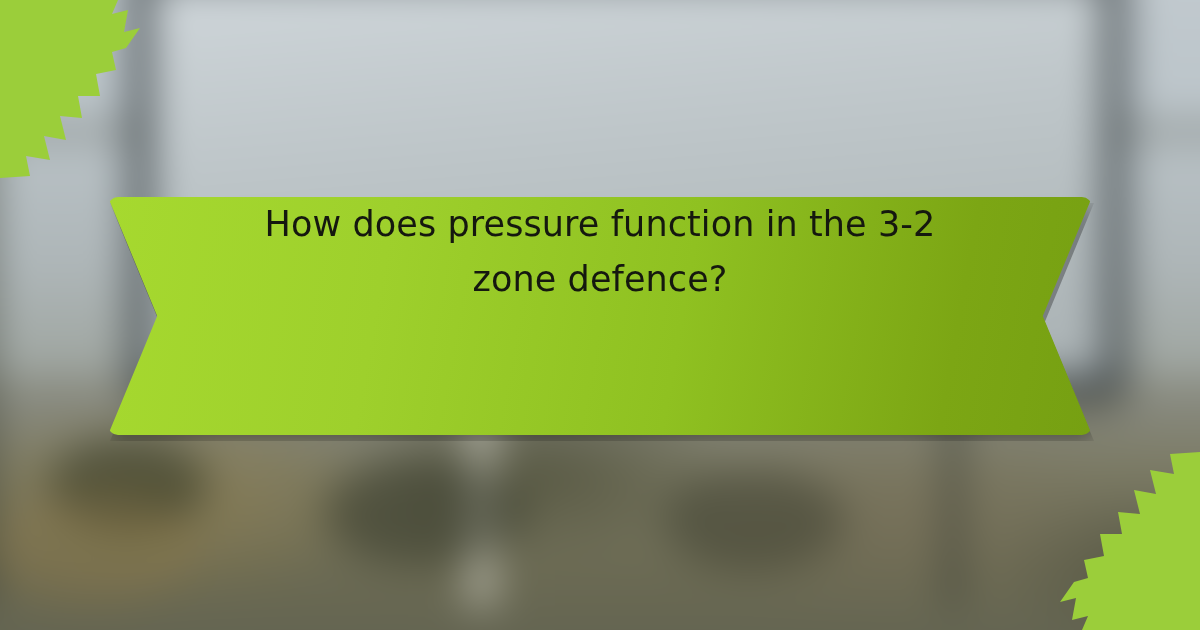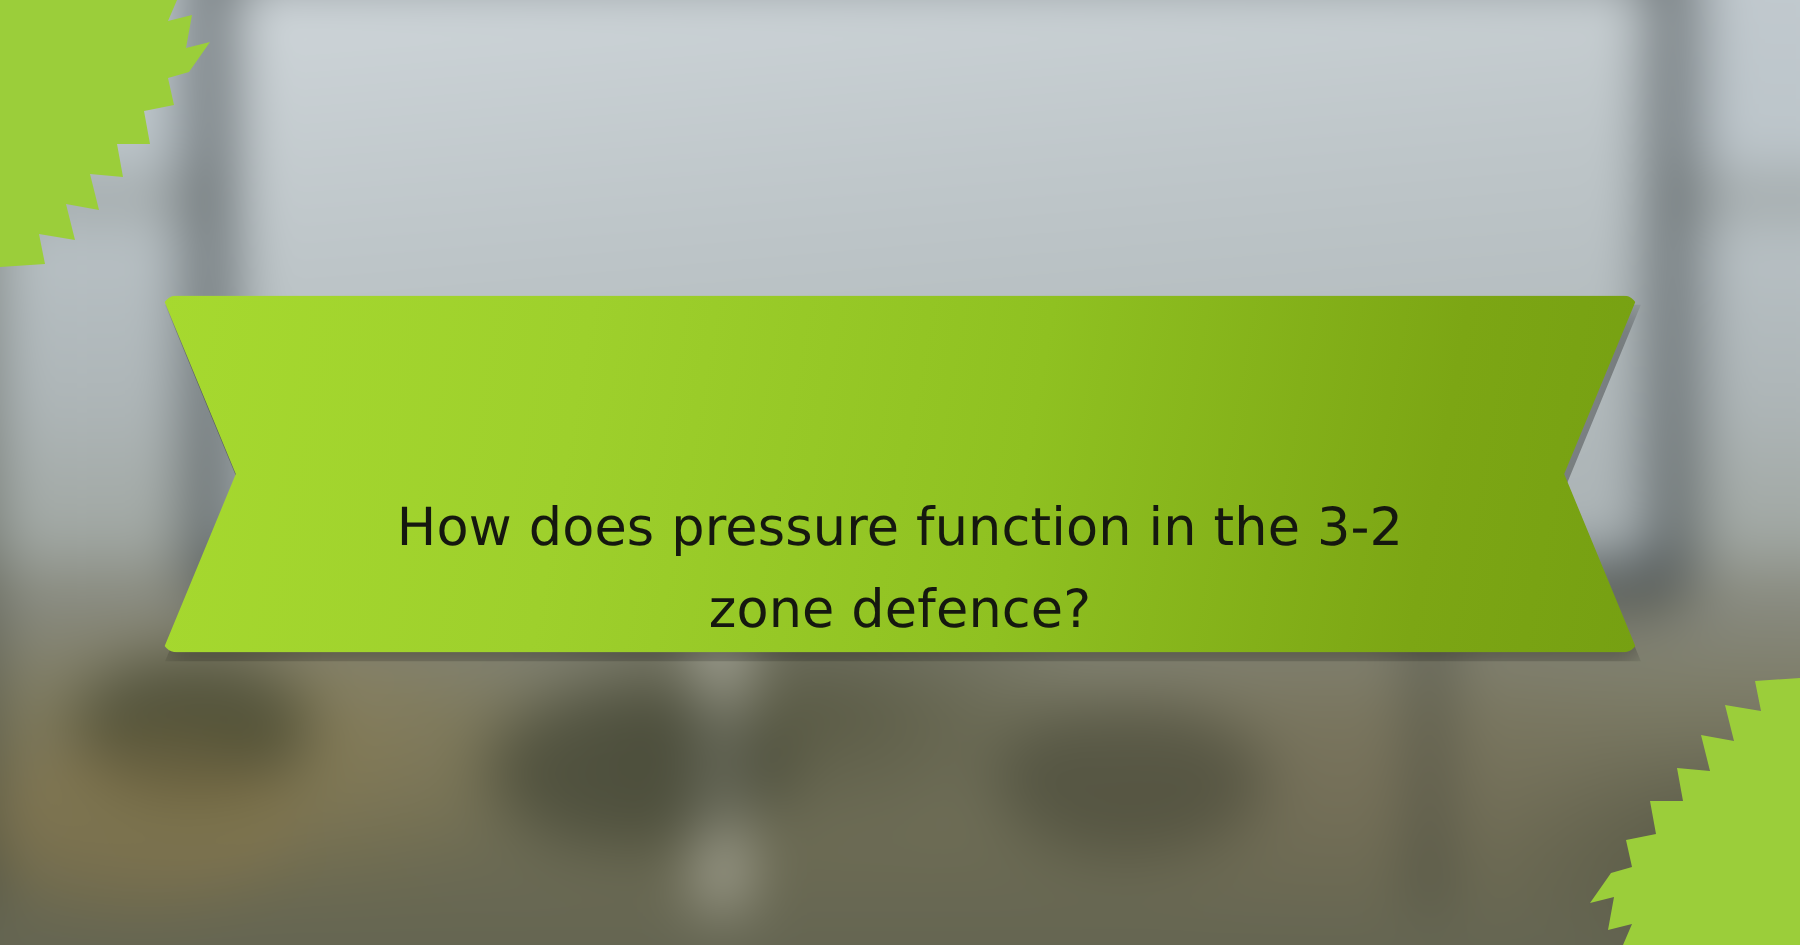--- a/index.html
+++ b/index.html
@@ -89,21 +89,21 @@
     position: absolute;
     left: 108px;
     top: 197px;
     width: 984px;
     height: 238px;
     background: linear-gradient(100deg, #a6d92f 0%, #9ed02c 28%, #8fc121 58%, #7ca614 85%, #76a012 100%);
     -webkit-clip-path: polygon(0% 0%, 100% 0%, 95% 50%, 100% 100%, 0% 100%, 5% 50%);
     clip-path: polygon(0% 0%, 100% 0%, 95% 50%, 100% 100%, 0% 100%, 5% 50%);
     border-radius: 10px;
     display: flex;
-    align-items: flex-end;
+    align-items: flex-start;
     justify-content: center;
   }
   .ribbon-shadow {
     position: absolute;
     left: 108px;
     top: 197px;
     width: 984px;
     height: 238px;
     background: rgba(0,0,0,0.30);
     -webkit-clip-path: polygon(0% 0%, 100% 0%, 95% 50%, 100% 100%, 0% 100%, 5% 50%);

